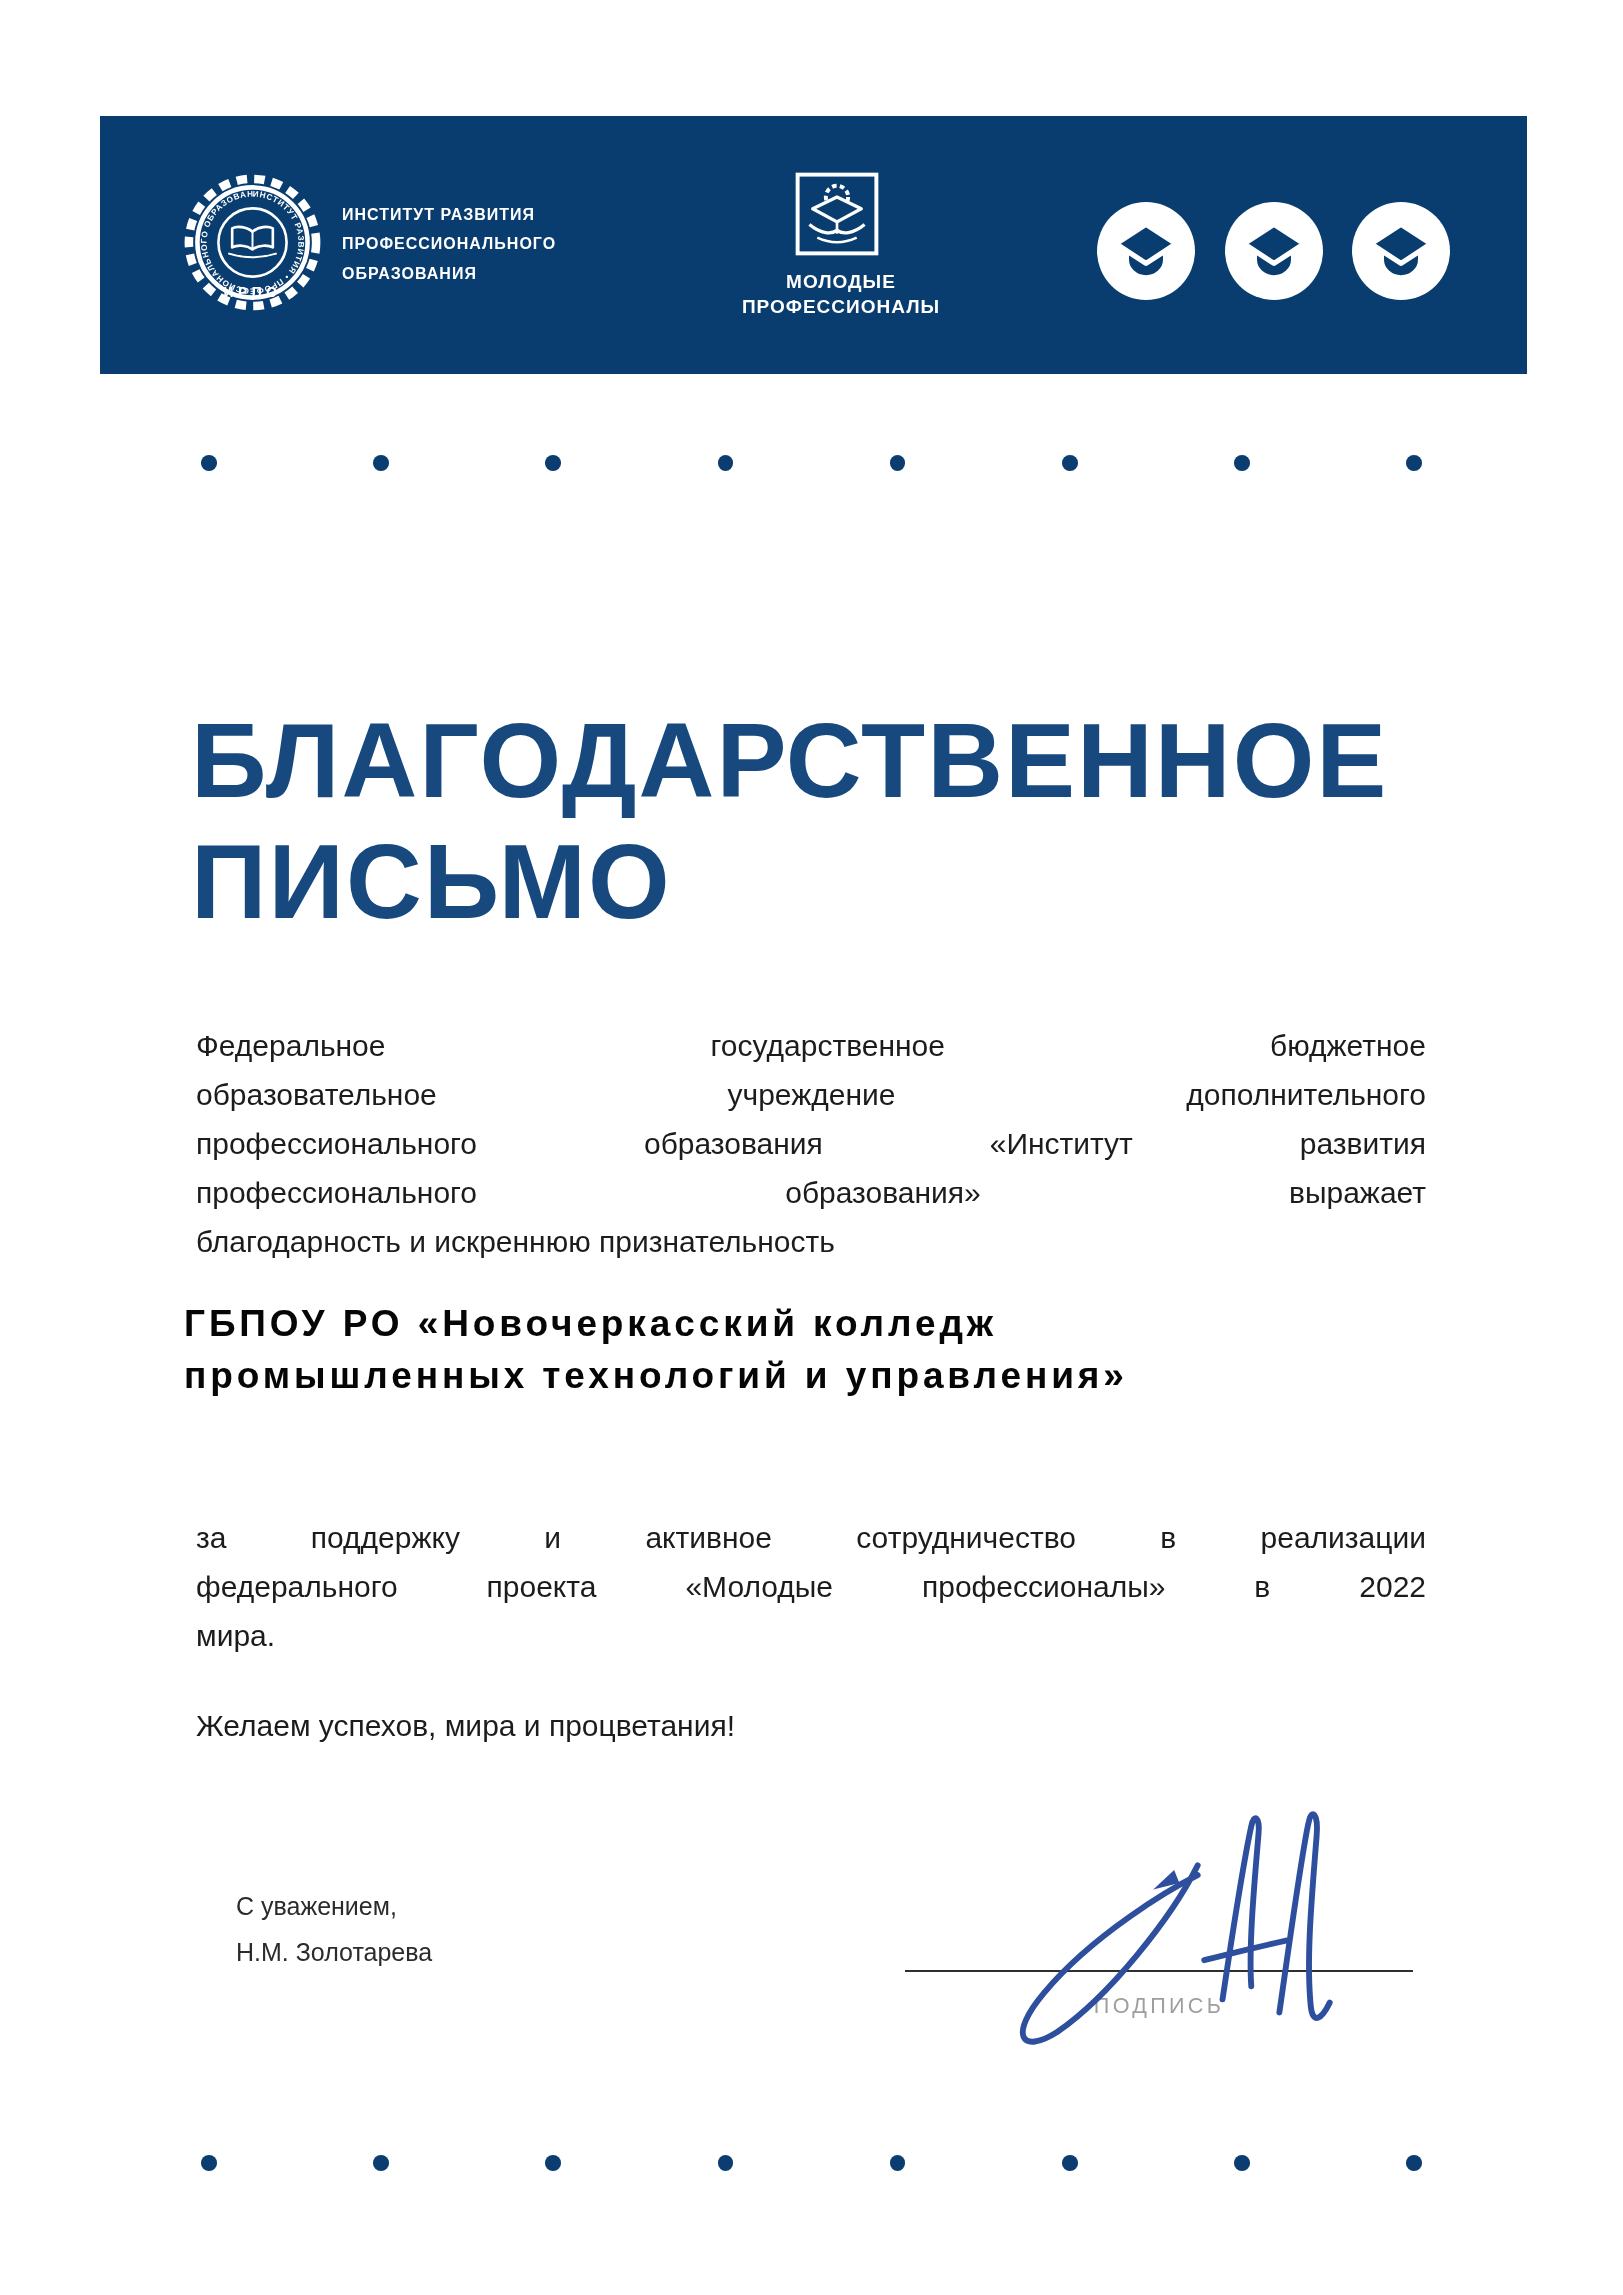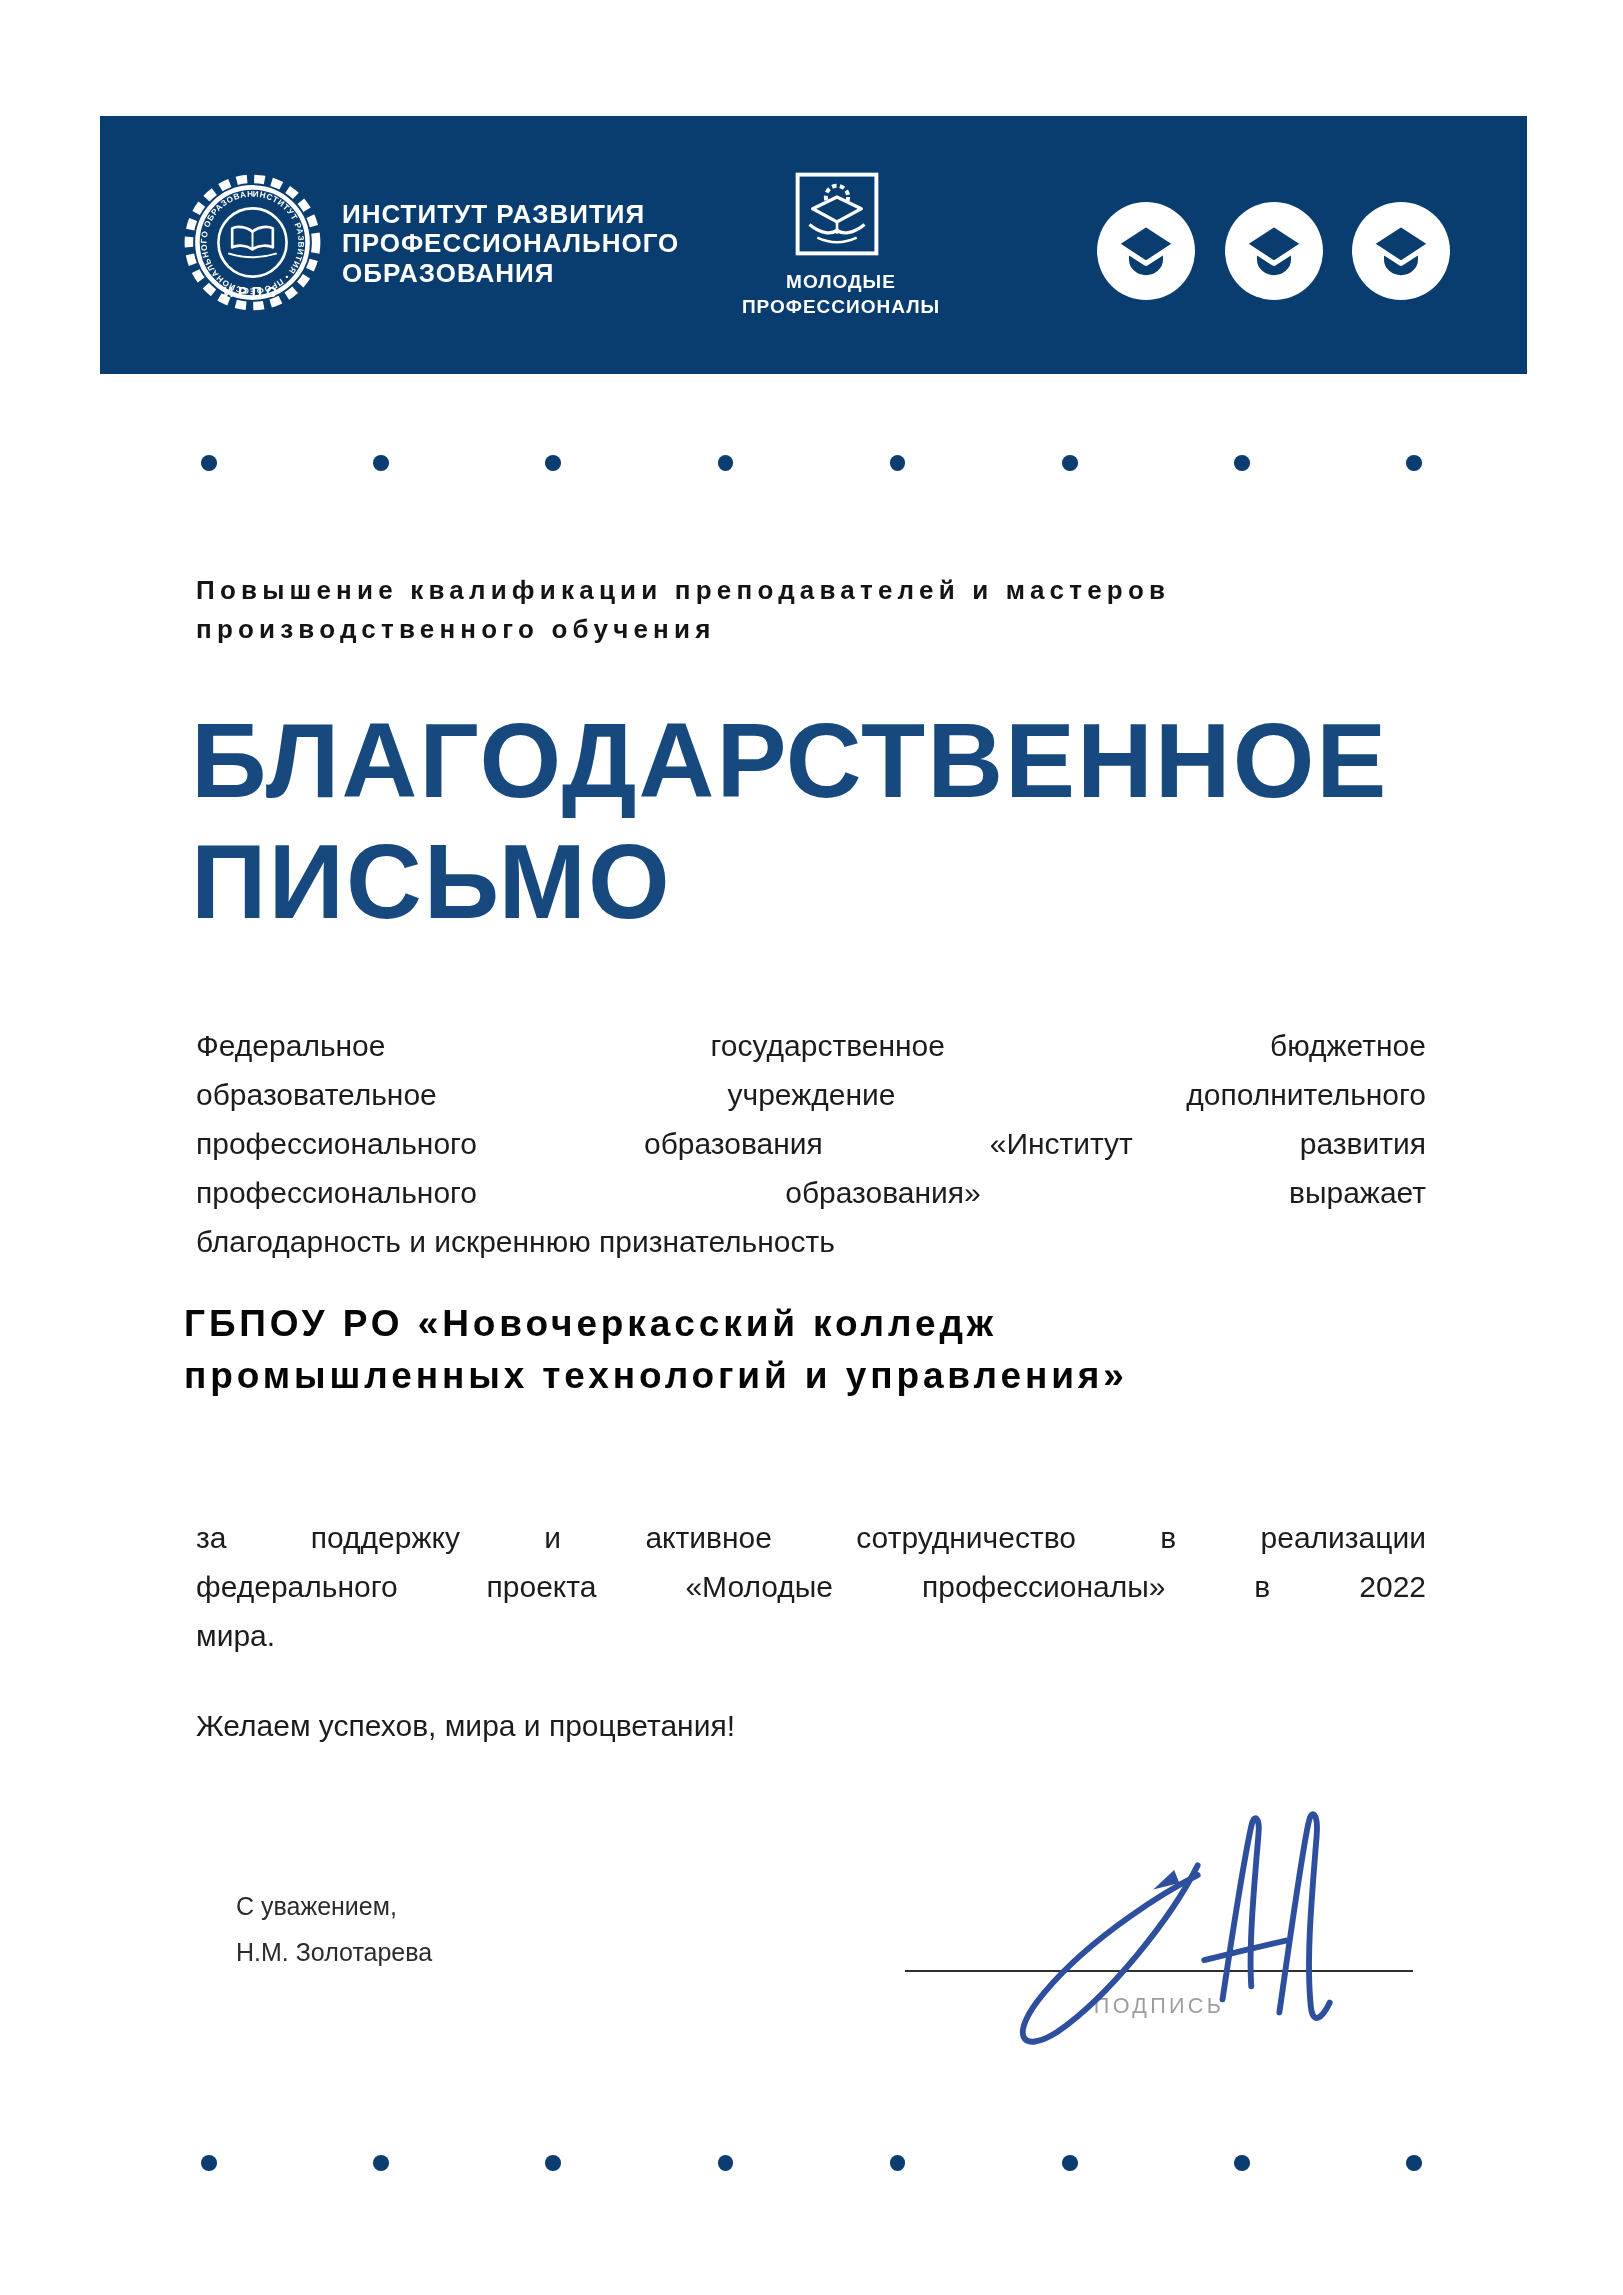--- a/index.html
+++ b/index.html
@@ -4,21 +4,21 @@
 <style>
   html,body { margin:0; padding:0; background:#fff; }
   .page {
     position:relative; width:1623px; height:2295px; background:#ffffff;
     font-family:"Liberation Sans", sans-serif; overflow:hidden;
   }
   
   .band { position:absolute; left:100px; top:116px; width:1427px; height:258px; background:#093D6F; }
   .irpo-logo { position:absolute; left:82px; top:56px; width:141px; height:141px; }
   .inst-name { position:absolute; left:242px; top:84px; color:#ffffff; font-weight:bold;
-               font-size:26px; line-height:29.4px; letter-spacing:1px; }
+               font-size:16px; line-height:29.4px; letter-spacing:1px; }
   .mp-logo { position:absolute; left:695px; top:56px; width:84px; height:84px; }
   .mp-name { position:absolute; left:623px; top:153px; width:236px; text-align:center; color:#ffffff;
              font-weight:bold; font-size:19px; line-height:25px; letter-spacing:1px; }
   .badge { position:absolute; top:86px; width:98px; height:98px; }
   .badge.b1 { left:997px; } .badge.b2 { left:1125px; } .badge.b3 { left:1252px; }
   
   .dots { position:absolute; left:201px; width:1221px; height:15.7px;
           display:flex; justify-content:space-between; align-items:center; }
   .dots.top { top:455px; } .dots.bottom { top:2155px; }
   .dot { width:15.7px; height:15.7px; border-radius:50%; background:#0B3D70; }
@@ -117,24 +117,20 @@
       <span class="dot"></span>
       <span class="dot"></span>
       <span class="dot"></span>
       <span class="dot"></span>
       <span class="dot"></span>
       <span class="dot"></span>
       <span class="dot"></span>
       <span class="dot"></span>
     </div>
 
-  <div class="subtitle">
-      <div class="line">Повышение квалификации преподавателей и мастеров</div>
-      <div class="line">производственного обучения</div>
-    </div>
 
   <h1 class="big-title" style="margin:0; font-weight:800;">
       <div class="line">БЛАГОДАРСТВЕННОЕ</div>
       <div class="line">ПИСЬМО</div>
     </h1>
 
   <div class="para p1">
       <div class="line just">Федеральное государственное бюджетное</div>
       <div class="line just">образовательное учреждение дополнительного</div>
       <div class="line just">профессионального образования «Институт развития</div>

